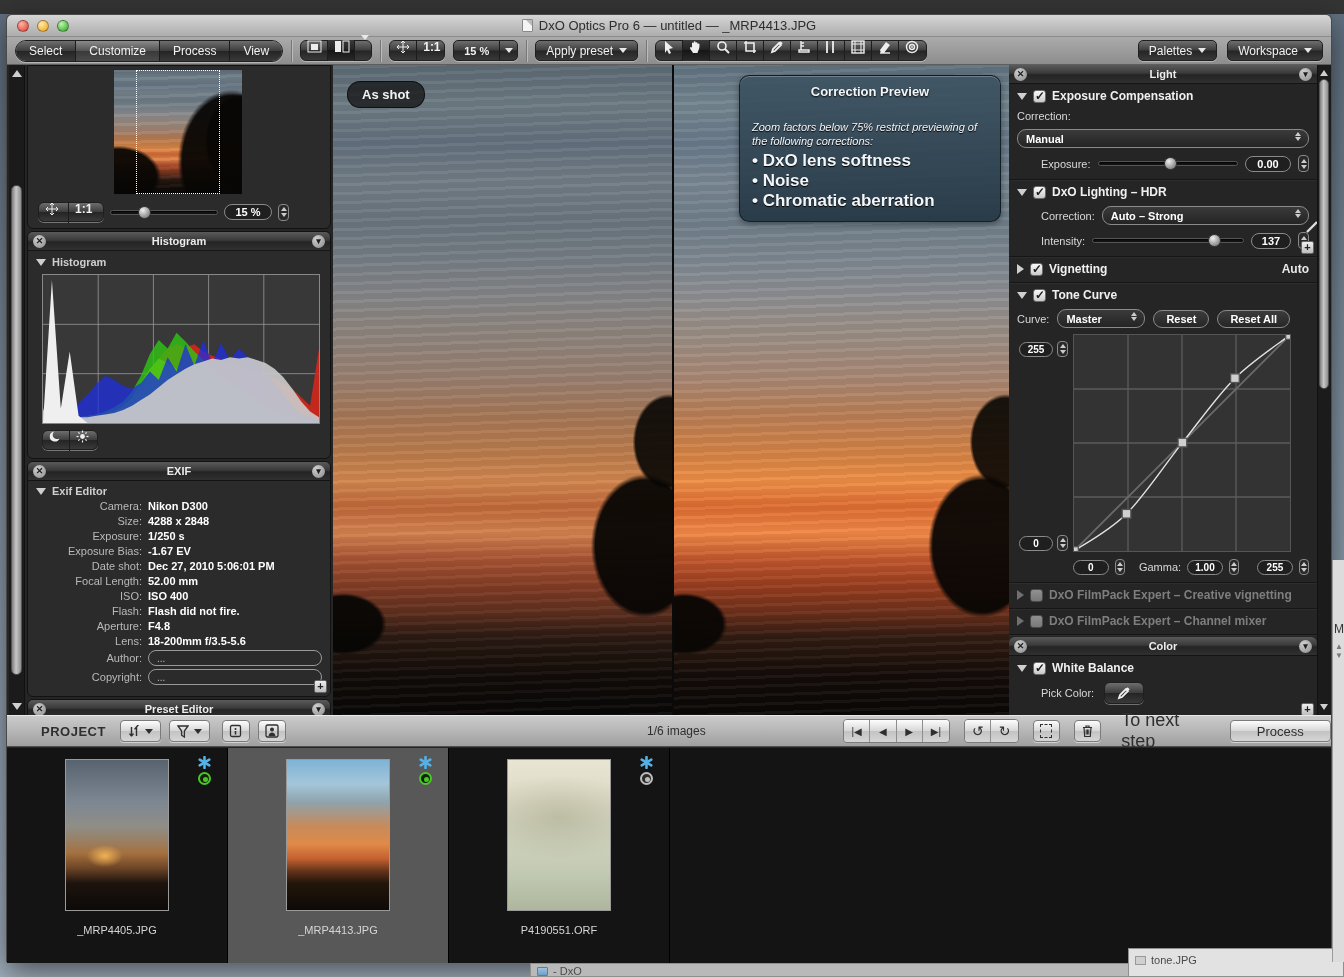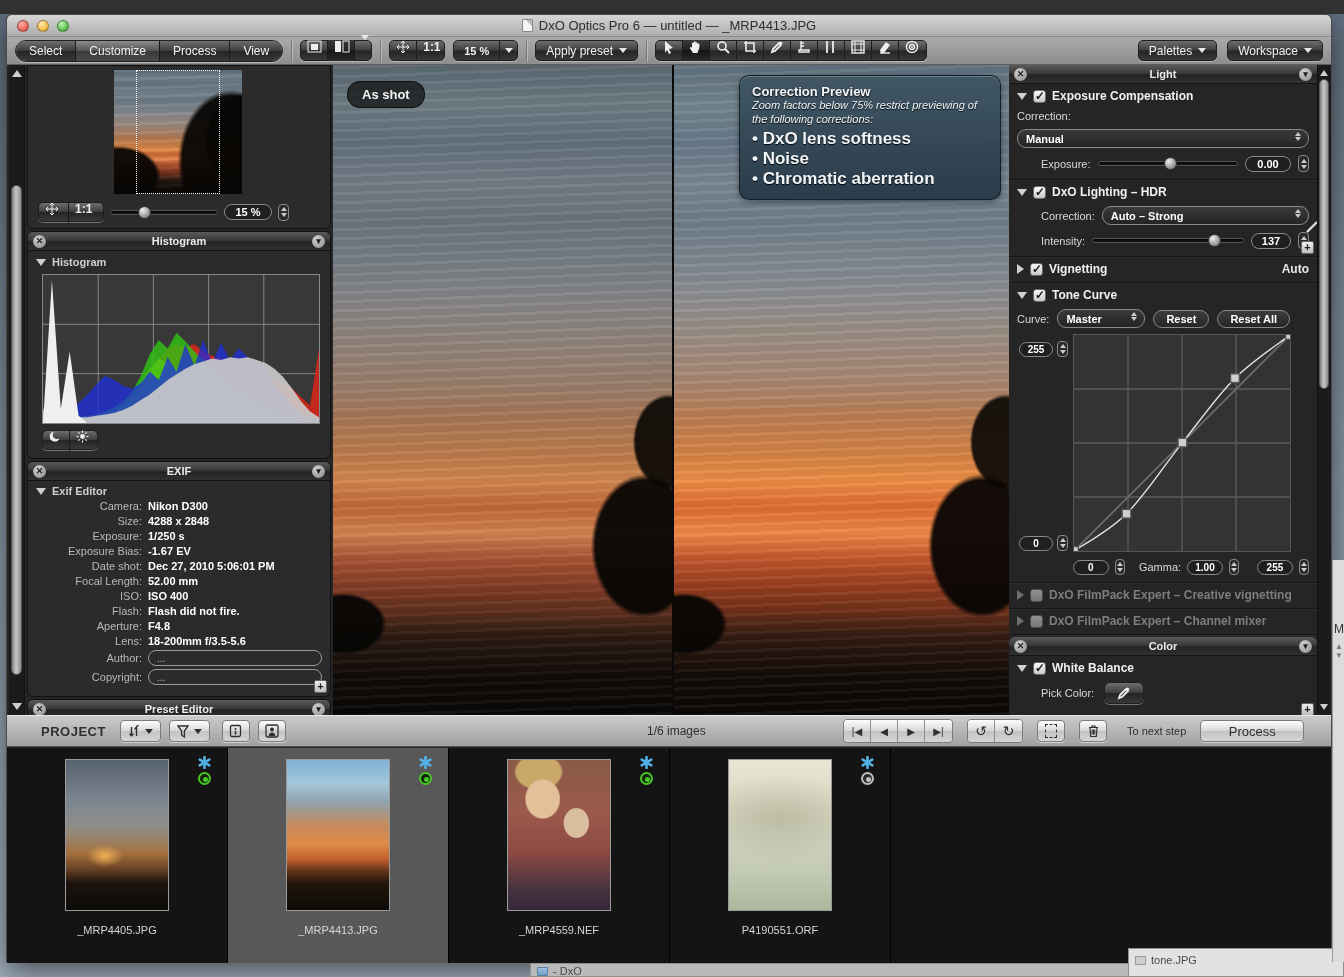--- a/index.html
+++ b/index.html
@@ -46,21 +46,21 @@
     border-right:1px solid #1c1c1c;
   }
   .seg:last-child{border-right:none;}
   .seg.active { background:linear-gradient(#8b8b8b,#555 48%,#3a3a3a 52%,#4b4b4b); }
   .glossy {
     background:linear-gradient(#6e6e6e,#3e3e3e 48%,#252525 52%,#393939);
     border:1px solid #1f1f1f; border-radius:5px; color:#f2f2f2;
     box-shadow:0 1px 0 rgba(255,255,255,.35); display:flex; align-items:center; justify-content:center;
   }
   .tbtn { height:21px; padding:0 6px; font-size:12px; }
-  .icon-seg { display:flex; }
+  .icon-seg { display:flex;border-radius:6px; }
   .icon-seg .tbtn { border-radius:0; border:none; border-right:1px solid #1c1c1c; box-shadow:none; width:27px; }
   .icon-seg .tbtn:last-child{border-right:none;}
   .icon-seg .tbtn.pressed { background:linear-gradient(#3a3a3a,#222 50%,#161616 50%,#2a2a2a); }
   .caret { width:0; height:0; border-left:4px solid transparent; border-right:4px solid transparent;
     border-top:5px solid #e8e8e8; margin-left:6px; }
   svg.tg { display:block; }
 
   
   .main { position:absolute; left:0; top:50px; width:100%; height:650px; display:flex; background:#222; }
   .leftcol { width:326px; background:#252525; position:relative; flex:none; }
@@ -127,21 +127,21 @@
   .pane.left { left:0; width:339px; filter:saturate(.9) brightness(.97); }
   .pane.right { left:341px; right:0; filter:saturate(1.08) brightness(1.04); }
   .divider { position:absolute; top:0; bottom:0; left:339px; width:2px; background:#0a0a0a; }
   .asshot { position:absolute; left:14px; top:16px; padding:5px 14px; border-radius:13px;
     background:rgba(22,22,22,.78); color:#f2f2f2; font-weight:bold; font-size:13px;
     border:1px solid rgba(0,0,0,.6); }
   .tooltip { position:absolute; right:8px; top:10px; width:262px; border-radius:10px;
     background:linear-gradient(rgba(62,84,99,.92),rgba(36,54,68,.92));
     border:1px solid rgba(10,20,28,.8); box-shadow:inset 0 1px 0 rgba(255,255,255,.25), 0 2px 6px rgba(0,0,0,.4);
     padding:8px 12px 10px; color:#f3f6f8; }
-  .tooltip h3 { font-size:13px; margin-bottom:0; text-shadow:0 1px 2px #000; }
+  .tooltip h3 { font-size:13px; text-align:center; margin-bottom:22px; text-shadow:0 1px 2px #000; }
   .tooltip p { font-size:11px; font-style:italic; line-height:1.25; text-shadow:0 1px 1px #000; }
   .tooltip ul { list-style:none; margin-top:2px; }
   .tooltip li { font-size:17px; font-weight:bold; text-shadow:0 1px 1px #000; }
   .tooltip li:before { content:"• "; }
 
   
   .rightcol { width:322px; flex:none; position:relative; background:#252525; }
   .rpal { position:absolute; left:0; top:0; width:308px; }
   .rscroll { position:absolute; right:0; top:0; width:14px; height:100%; background:#1b1b1b; border-left:1px solid #111; }
   .sect { padding:5px 8px 7px; border-bottom:1px solid #161616; box-shadow:0 1px 0 rgba(255,255,255,.04); position:relative; }
@@ -771,21 +771,21 @@
       <span class="lightbtn" style="width:28px;">
         <span style="width:12px; height:14px; border:1px dashed #2f2f2f; display:block;"></span>
       </span>
       <span class="lightbtn" style="width:28px;">
         <svg class="tg" width="13" height="14">
             <path d="M2 3.5h9M5 3.5V2h3v1.5" fill="none" stroke="#2f2f2f" stroke-width="1.2"></path>
             <path d="M3 3.5l.7 9h5.6l.7-9" fill="none" stroke="#2f2f2f" stroke-width="1.2"></path>
             <path d="M5.2 5.5v5M6.5 5.5v5M7.8 5.5v5" stroke="#2f2f2f" stroke-width="1"></path>
           </svg>
       </span>
-      <span style="font-size:11px; color:#2f2f2f; margin-left:6px;">To next step</span>
+      <span style="font-size:18px; color:#2f2f2f; margin-left:6px;">To next step</span>
       <span class="lightbtn" style="width:104px; font-size:13px;">Process</span>
     </div>
   </div>
 
   <div class="filmstrip">
       <div class="cell">
         <div class="fthumb t0"></div>
         <div class="badges">
           <svg class="star-svg" width="13" height="13">
             <line x1="6.5" y1="1" x2="6.5" y2="12"></line>
@@ -802,32 +802,20 @@
           <svg class="star-svg" width="13" height="13">
             <line x1="6.5" y1="1" x2="6.5" y2="12"></line>
             <line x1="1.7" y1="3.7" x2="11.3" y2="9.3"></line>
             <line x1="1.7" y1="9.3" x2="11.3" y2="3.7"></line>
           </svg>
           <span class="ring "></span>
         </div>
         <div class="fname">_MRP4413.JPG</div>
       </div>
       <div class="cell">
-        <div class="fthumb t3"></div>
-        <div class="badges">
-          <svg class="star-svg" width="13" height="13">
-            <line x1="6.5" y1="1" x2="6.5" y2="12"></line>
-            <line x1="1.7" y1="3.7" x2="11.3" y2="9.3"></line>
-            <line x1="1.7" y1="9.3" x2="11.3" y2="3.7"></line>
-          </svg>
-          <span class="ring "></span>
-        </div>
-        <div class="fname">_MRP4559.NEF</div>
-      </div>
-      <div class="cell">
         <div class="fthumb t4"></div>
         <div class="badges">
           <svg class="star-svg" width="13" height="13">
             <line x1="6.5" y1="1" x2="6.5" y2="12"></line>
             <line x1="1.7" y1="3.7" x2="11.3" y2="9.3"></line>
             <line x1="1.7" y1="9.3" x2="11.3" y2="3.7"></line>
           </svg>
           <span class="ring gray"></span>
         </div>
         <div class="fname">P4190551.ORF</div>

